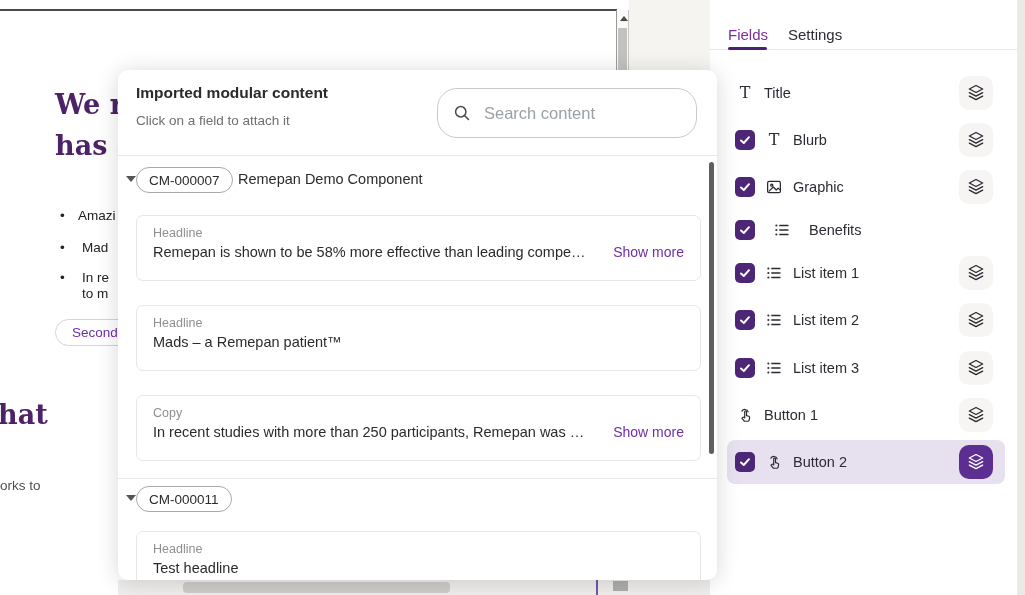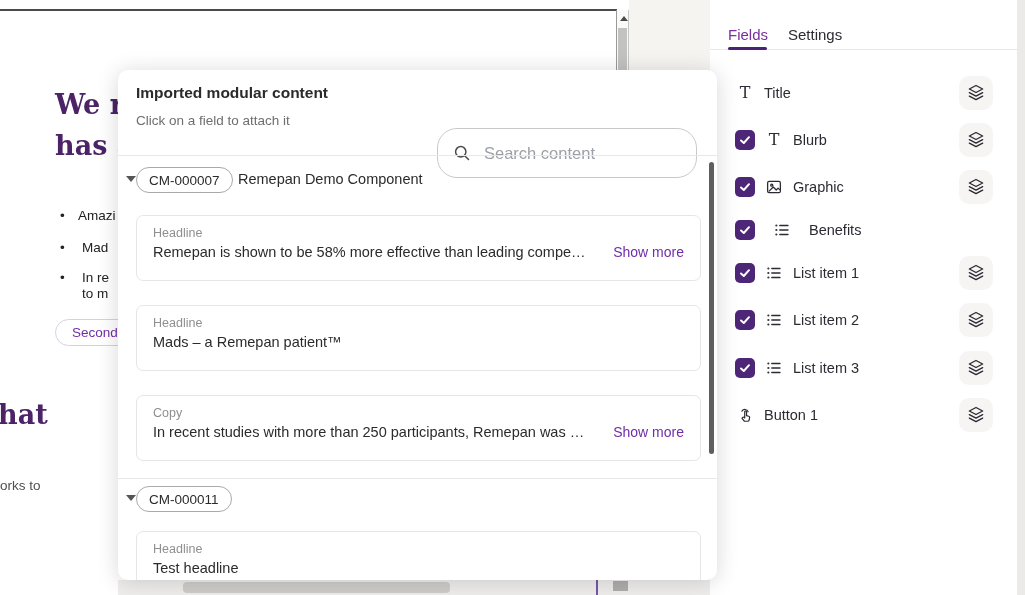--- a/index.html
+++ b/index.html
@@ -32,21 +32,21 @@
   
   .bottom-strip { position:absolute; left:118px; top:580px; width:592px; height:15px; background:#efeeec; z-index:3; }
   .hscroll-thumb { position:absolute; left:65px; top:2px; width:267px; height:11px; background:#cfcdca; border-radius:4px; }
   .bottom-purple-line { position:absolute; left:478px; top:0; width:2px; height:15px; background:#7558a8; }
   .bottom-corner-box { position:absolute; left:495px; top:1px; width:15px; height:10px; background:#aeaeac; }
 
   
   .modal { position:absolute; left:118px; top:70px; width:599px; height:510px; background:#fff; border-radius:10px; box-shadow:0 2px 22px rgba(0,0,0,0.16); z-index:10; overflow:hidden; }
   .modal-title { position:absolute; left:18px; top:14px; font-size:15.5px; font-weight:700; color:#2b2b2b; }
   .modal-subtitle { position:absolute; left:18px; top:43px; font-size:13.5px; color:#6e6e6e; }
-  .search-box { position:absolute; left:319px; top:18px; width:260px; height:50px; border:1px solid #c9c9c9; border-radius:20px; display:flex; align-items:center; padding:0 14px; background:#fff;margin-top:40px; }
+  .search-box { position:absolute; left:319px; top:18px; width:260px; height:50px; border:1px solid #c9c9c9; border-radius:20px; display:flex; align-items:center; padding:0 14px; background:#fff; }
   .search-box svg { flex:0 0 auto; }
   .search-input { border:none; outline:none; width:100%; margin-left:12px; font-size:16.5px; font-family:"Liberation Sans", sans-serif; color:#333; background:transparent; }
   .search-input::placeholder { color:#9aa0a6; }
   .modal-divider { position:absolute; left:0; width:599px; height:1px; background:#e8e8e6; }
   .div-1 { top:85px; } .div-2 { top:408px; }
 
   .group-row { position:absolute; left:0; width:692px; height:28px; }
   .g1 { top:97px; } .g2 { top:416px; }
   .caret { position:absolute; left:8px; top:9px; width:0; height:0; border-left:5px solid transparent; border-right:5px solid transparent; border-top:6px solid #555; }
   .cm-pill { position:absolute; left:18px; top:0; height:26px; padding:0 12px; border:1.5px solid #a9a9a9; border-radius:13px; display:inline-flex; align-items:center; font-size:13.5px; color:#2b2b2b; background:#fff; }
@@ -283,20 +283,41 @@
     <span class="flabel">Button 1</span>
     <span class="layers-btn">
       <svg width="20" height="20" viewBox="0 0 24 24" fill="none" stroke="currentColor" stroke-width="1.6" stroke-linejoin="round" stroke-linecap="round">
           <path d="M12 3 20 7.2 12 11.4 4 7.2Z"></path>
           <path d="M4 11.6 12 15.8 20 11.6"></path>
           <path d="M4 15.8 12 20 20 15.8"></path>
         </svg>
     </span>
   </div>
 
+  <div class="frow r8 active">
+    <span class="chk">
+        <svg width="12" height="12" viewBox="0 0 12 12" fill="none" stroke="#fff" stroke-width="2" stroke-linecap="round" stroke-linejoin="round">
+          <path d="M2 6.5 4.8 9 10 3.2"></path>
+        </svg>
+      </span>
+    <span class="type-icon">
+      <svg width="19" height="19" viewBox="0 0 24 24" fill="none" stroke="currentColor" stroke-width="1.5" stroke-linejoin="round" stroke-linecap="round">
+          <path d="M7.5 6.5a4.3 4.3 0 0 1 7.8.8"></path>
+          <path d="M11 7.2a1.15 1.15 0 0 1 2.3 0v5l2.8.8c.8.22 1.3 1 1.1 1.8l-.6 2.9a2 2 0 0 1-2 1.6h-3.1a2 2 0 0 1-1.6-.8l-2.4-3.2 1.1-.9a1.25 1.25 0 0 1 1.6 0l.8.7Z"></path>
+        </svg>
+    </span>
+    <span class="flabel">Button 2</span>
+    <span class="layers-btn active">
+      <svg width="20" height="20" viewBox="0 0 24 24" fill="none" stroke="currentColor" stroke-width="1.6" stroke-linejoin="round" stroke-linecap="round">
+          <path d="M12 3 20 7.2 12 11.4 4 7.2Z"></path>
+          <path d="M4 11.6 12 15.8 20 11.6"></path>
+          <path d="M4 15.8 12 20 20 15.8"></path>
+        </svg>
+    </span>
+  </div>
 </div>
 
 <div class="modal">
   <div class="modal-title">Imported modular content</div>
   <div class="modal-subtitle">Click on a field to attach it</div>
 
   <div class="search-box">
     <svg width="20" height="20" viewBox="0 0 24 24" fill="none" stroke="#4a4a4a" stroke-width="1.8" stroke-linecap="round">
         <circle cx="10.5" cy="10.5" r="6.2"></circle>
         <path d="m15.2 15.2 4.6 4.6"></path>

